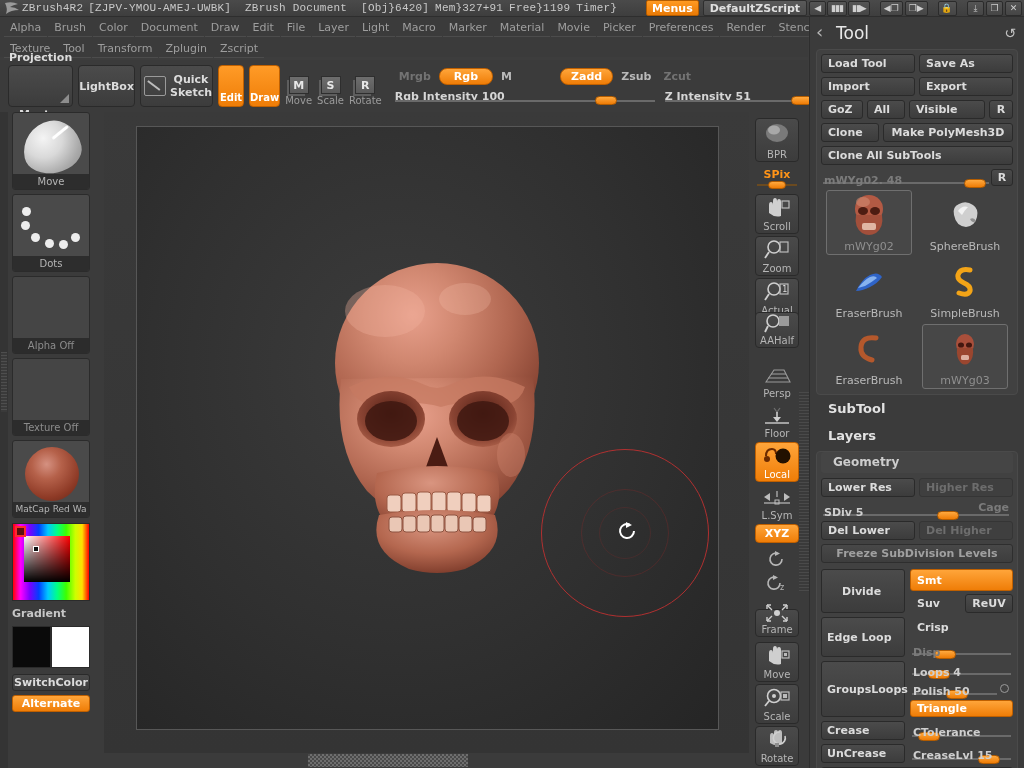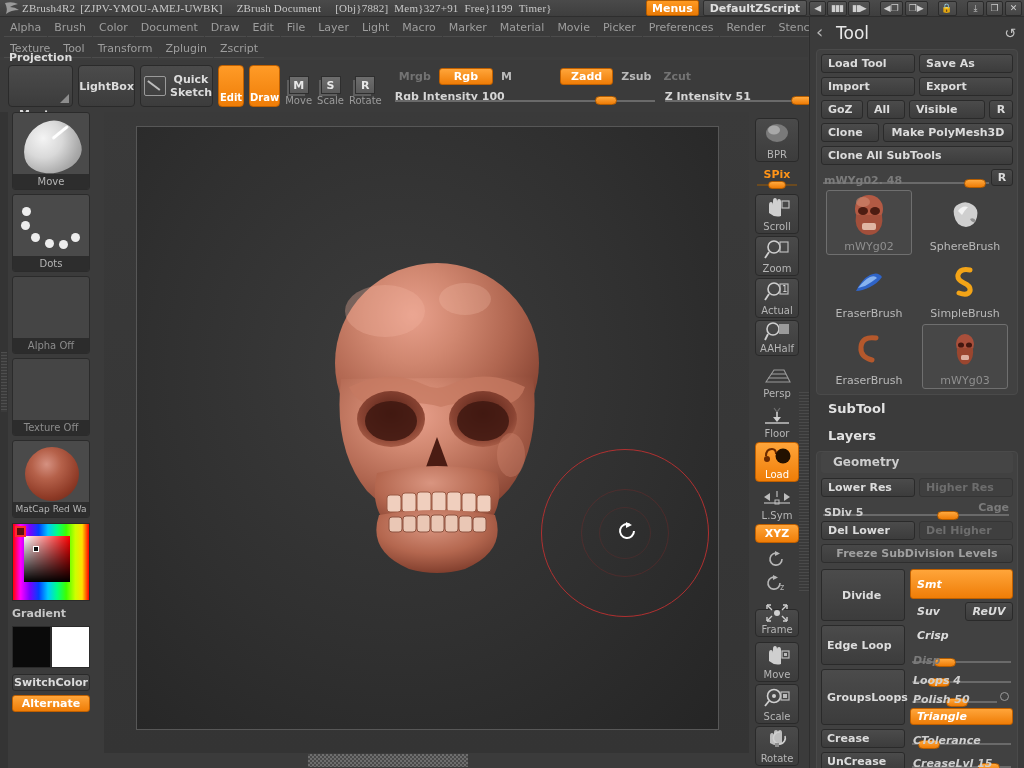--- a/index.html
+++ b/index.html
@@ -15,21 +15,21 @@
   .titlebar{
     position:absolute;left:0;top:0;width:1024px;height:17px;
     background:linear-gradient(#4a4a4a,#3e3e3e);
     border-bottom:1px solid #2e2e2e;
     display:flex;align-items:center;
   }
   .tb-logo{width:20px;height:15px;margin-left:2px;position:relative;}
   .tb-logo svg{display:block;}
   .tb-text{
     color:#c9c9c9;font-size:11px;letter-spacing:.2px;
-    font-family:Liberation Serif, serif;white-space:nowrap;
+    font-family:Liberation Mono, monospace;white-space:nowrap;
   }
   .tb-sep{width:14px;}
   .tb-right{margin-left:auto;display:flex;align-items:center;gap:2px;padding-right:2px;}
   .tb-btn{
     height:15px;min-width:17px;padding:0 3px;
     background:linear-gradient(#555,#454545);
     border:1px solid #2b2b2b;border-radius:2px;
     display:flex;align-items:center;justify-content:center;
     color:#cfcfcf;font-size:9px;
   }
@@ -94,21 +94,21 @@
     border:1px solid #2e2e2e;color:#e8e8e8;font-size:11px;font-weight:bold;
     display:flex;align-items:center;justify-content:center;
     box-shadow:-3px 3px 0 -1px rgba(160,160,160,.35);margin-bottom:1px;
   }
   .colmode{display:flex;flex-direction:column;gap:3px;padding-left:8px;}
   .cmrow{display:flex;align-items:center;gap:4px;height:17px;}
   .tag{color:#b9b9b9;font-size:11px;font-weight:bold;padding:1px 4px;}
   .tag.off{color:#737373;text-align:center;}
   .tag.on{
     background:linear-gradient(#ffa53a,#ef7d07);color:#fff;
-    border:1px solid #c06000;border-radius:3px;padding:1px 14px;
+    border:1px solid #c06000;border-radius:8px;padding:1px 14px;
   }
   .slider{position:relative;height:13px;display:flex;align-items:center;}
   .slider .slabel{color:#d6d6d6;font-size:11px;font-weight:bold;white-space:nowrap;}
   .sltrack{position:absolute;left:0;right:0;bottom:1px;height:2px;background:#6a6a6a;}
   .slknob{position:absolute;width:22px;height:9px;border-radius:5px;
     background:linear-gradient(#ffa93f,#ee7c06);border:1px solid #b35c00;bottom:-2px;}
   .focright{margin-left:auto;padding-right:4px;display:flex;flex-direction:column;gap:6px;}
   .focright span{color:#9a9a9a;font-size:11px;font-weight:bold;}
 
   
@@ -236,40 +236,40 @@
     border:1px solid #6f6f6f;border-radius:3px;background:#474747;}
   .bcell .bl{position:relative;z-index:2;color:#b9b9b9;font-size:11px;padding-bottom:3px;}
   .bcell .bl.dim{color:#8f8f8f;}
   .bcell .bg{position:relative;z-index:2;flex:1;display:flex;align-items:center;justify-content:center;width:100%;}
   .sect{color:#e2e2e2;font-size:13px;font-weight:bold;padding:6px 0 6px 18px;}
   .sect.sub{color:#cdcdcd;font-size:12px;padding:3px 0 4px 12px;background:#454545;border-radius:3px;margin:0 6px;}
   .geo2col{display:flex;gap:5px;margin-bottom:4px;}
   .geo-big{width:84px;border-radius:3px;border:1px solid #2a2a2a;
     background:linear-gradient(#4b4b4b,#3c3c3c);color:#dcdcdc;font-size:11px;font-weight:bold;
     display:flex;align-items:center;padding-left:5px;}
-  .geo-right{flex:1;display:flex;flex-direction:column;gap:3px;font-style:italic;}
+  .geo-right{flex:1;display:flex;flex-direction:column;gap:3px;}
 </style>
 </head>
 <body>
 
 <div id="app">
 
   <div class="titlebar">
     <div class="tb-logo">
       <svg width="20" height="15" viewBox="0 0 20 15">
           <path d="M3 2 Q10 0 16 3 Q11 4 8 6 Q13 6 17 9 Q9 9 4 13 Q6 8 3 2 Z" fill="#9a9a9a"></path>
         </svg>
     </div>
     <span class="tb-text">ZBrush4R2</span>
     <span style="width:5px"></span>
     <span class="tb-text">[ZJPV-YMOU-AMEJ-UWBK]</span>
     <span class="tb-sep"></span>
     <span class="tb-text">ZBrush Document</span>
     <span class="tb-sep"></span>
-    <span class="tb-text">[Obj}7882]</span>
+    <span class="tb-text">[Obj}6420]</span>
     <span style="width:6px"></span>
     <span class="tb-text">Mem}327+91</span>
     <span style="width:6px"></span>
     <span class="tb-text">Free}1199</span>
     <span style="width:6px"></span>
     <span class="tb-text">Timer}</span>
     <div class="tb-right">
       <div class="tb-menus">Menus</div>
       <div class="tb-zscript">DefaultZScript</div>
       <div class="sliderblock">
@@ -573,21 +573,21 @@
         <svg width="26" height="22" viewBox="0 0 26 22">
             <circle cx="10" cy="8" r="6" fill="none" stroke="#cfcfcf" stroke-width="1.6"></circle>
             <line x1="5" y1="13" x2="1" y2="19" stroke="#cfcfcf" stroke-width="1.8"></line>
             <rect x="16" y="3" width="8" height="10" fill="none" stroke="#bbb" stroke-width="1.2"></rect>
             <text x="18.2" y="11" font-size="8" fill="#ddd">1</text>
           </svg>
       </span>
       <span class="rl">Actual</span>
     </div>
 
-    <div class="ricon box" style="top:208px;height:36px;">
+    <div class="ricon box" style="top:200px;height:36px;">
       <span class="gl">
         <svg width="26" height="22" viewBox="0 0 26 22">
             <circle cx="9" cy="8" r="6" fill="none" stroke="#cfcfcf" stroke-width="1.6"></circle>
             <line x1="4" y1="13" x2="1" y2="19" stroke="#cfcfcf" stroke-width="1.8"></line>
             <rect x="15" y="3" width="10" height="10" fill="#9a9a9a"></rect>
           </svg>
       </span>
       <span class="rl">AAHalf</span>
     </div>
 
@@ -615,21 +615,21 @@
     </div>
 
     <div class="ricon hot" style="top:330px;height:40px;">
       <span class="gl">
         <svg width="28" height="20" viewBox="0 0 28 20">
             <path d="M3 10 Q3 3 9 3 Q13 3 13 8" fill="none" stroke="#6b2a00" stroke-width="2"></path>
             <circle cx="4" cy="13" r="3" fill="#6b2a00"></circle>
             <circle cx="20" cy="10" r="7.5" fill="#221100"></circle>
           </svg>
       </span>
-      <span class="rl">Load</span>
+      <span class="rl">Local</span>
     </div>
 
     <div class="ricon flat" style="top:376px;height:34px;">
       <span class="gl">
         <svg width="30" height="16" viewBox="0 0 30 16">
             <line x1="15" y1="0" x2="15" y2="6" stroke="#bdbdbd" stroke-width="1.2"></line>
             <path d="M2 6 L8 2 L8 10 Z" fill="#bdbdbd"></path>
             <path d="M28 6 L22 2 L22 10 Z" fill="#bdbdbd"></path>
             <line x1="2" y1="12" x2="28" y2="12" stroke="#bdbdbd" stroke-width="1.2"></line>
             <rect x="13" y="9" width="4" height="4" fill="none" stroke="#bdbdbd" stroke-width="1"></rect>
@@ -832,21 +832,21 @@
       <div class="grow">
         <div class="gbtn">Del Lower</div>
         <div class="gbtn dis">Del Higher</div>
       </div>
 
       <div class="grow">
         <div class="gbtn ctr dis" style="color:#a0a0a0;background:linear-gradient(#484848,#3d3d3d);border-color:#2e2e2e;">Freeze SubDivision Levels</div>
       </div>
 
       <div class="geo2col" style="margin-top:6px;">
-        <div class="geo-big" style="height:52px;padding-left:20px;">Divide</div>
+        <div class="geo-big" style="height:44px;padding-left:20px;">Divide</div>
         <div class="geo-right">
           <div class="gbtn hot ctr" style="height:19px;justify-content:flex-start;padding-left:6px;">Smt</div>
           <div style="display:flex;gap:4px;">
             <div class="gbtn" style="background:transparent;border-color:transparent;">Suv</div>
             <div class="gbtn ctr" style="flex:0 0 48px;">ReUV</div>
           </div>
         </div>
       </div>
 
       <div class="geo2col">

